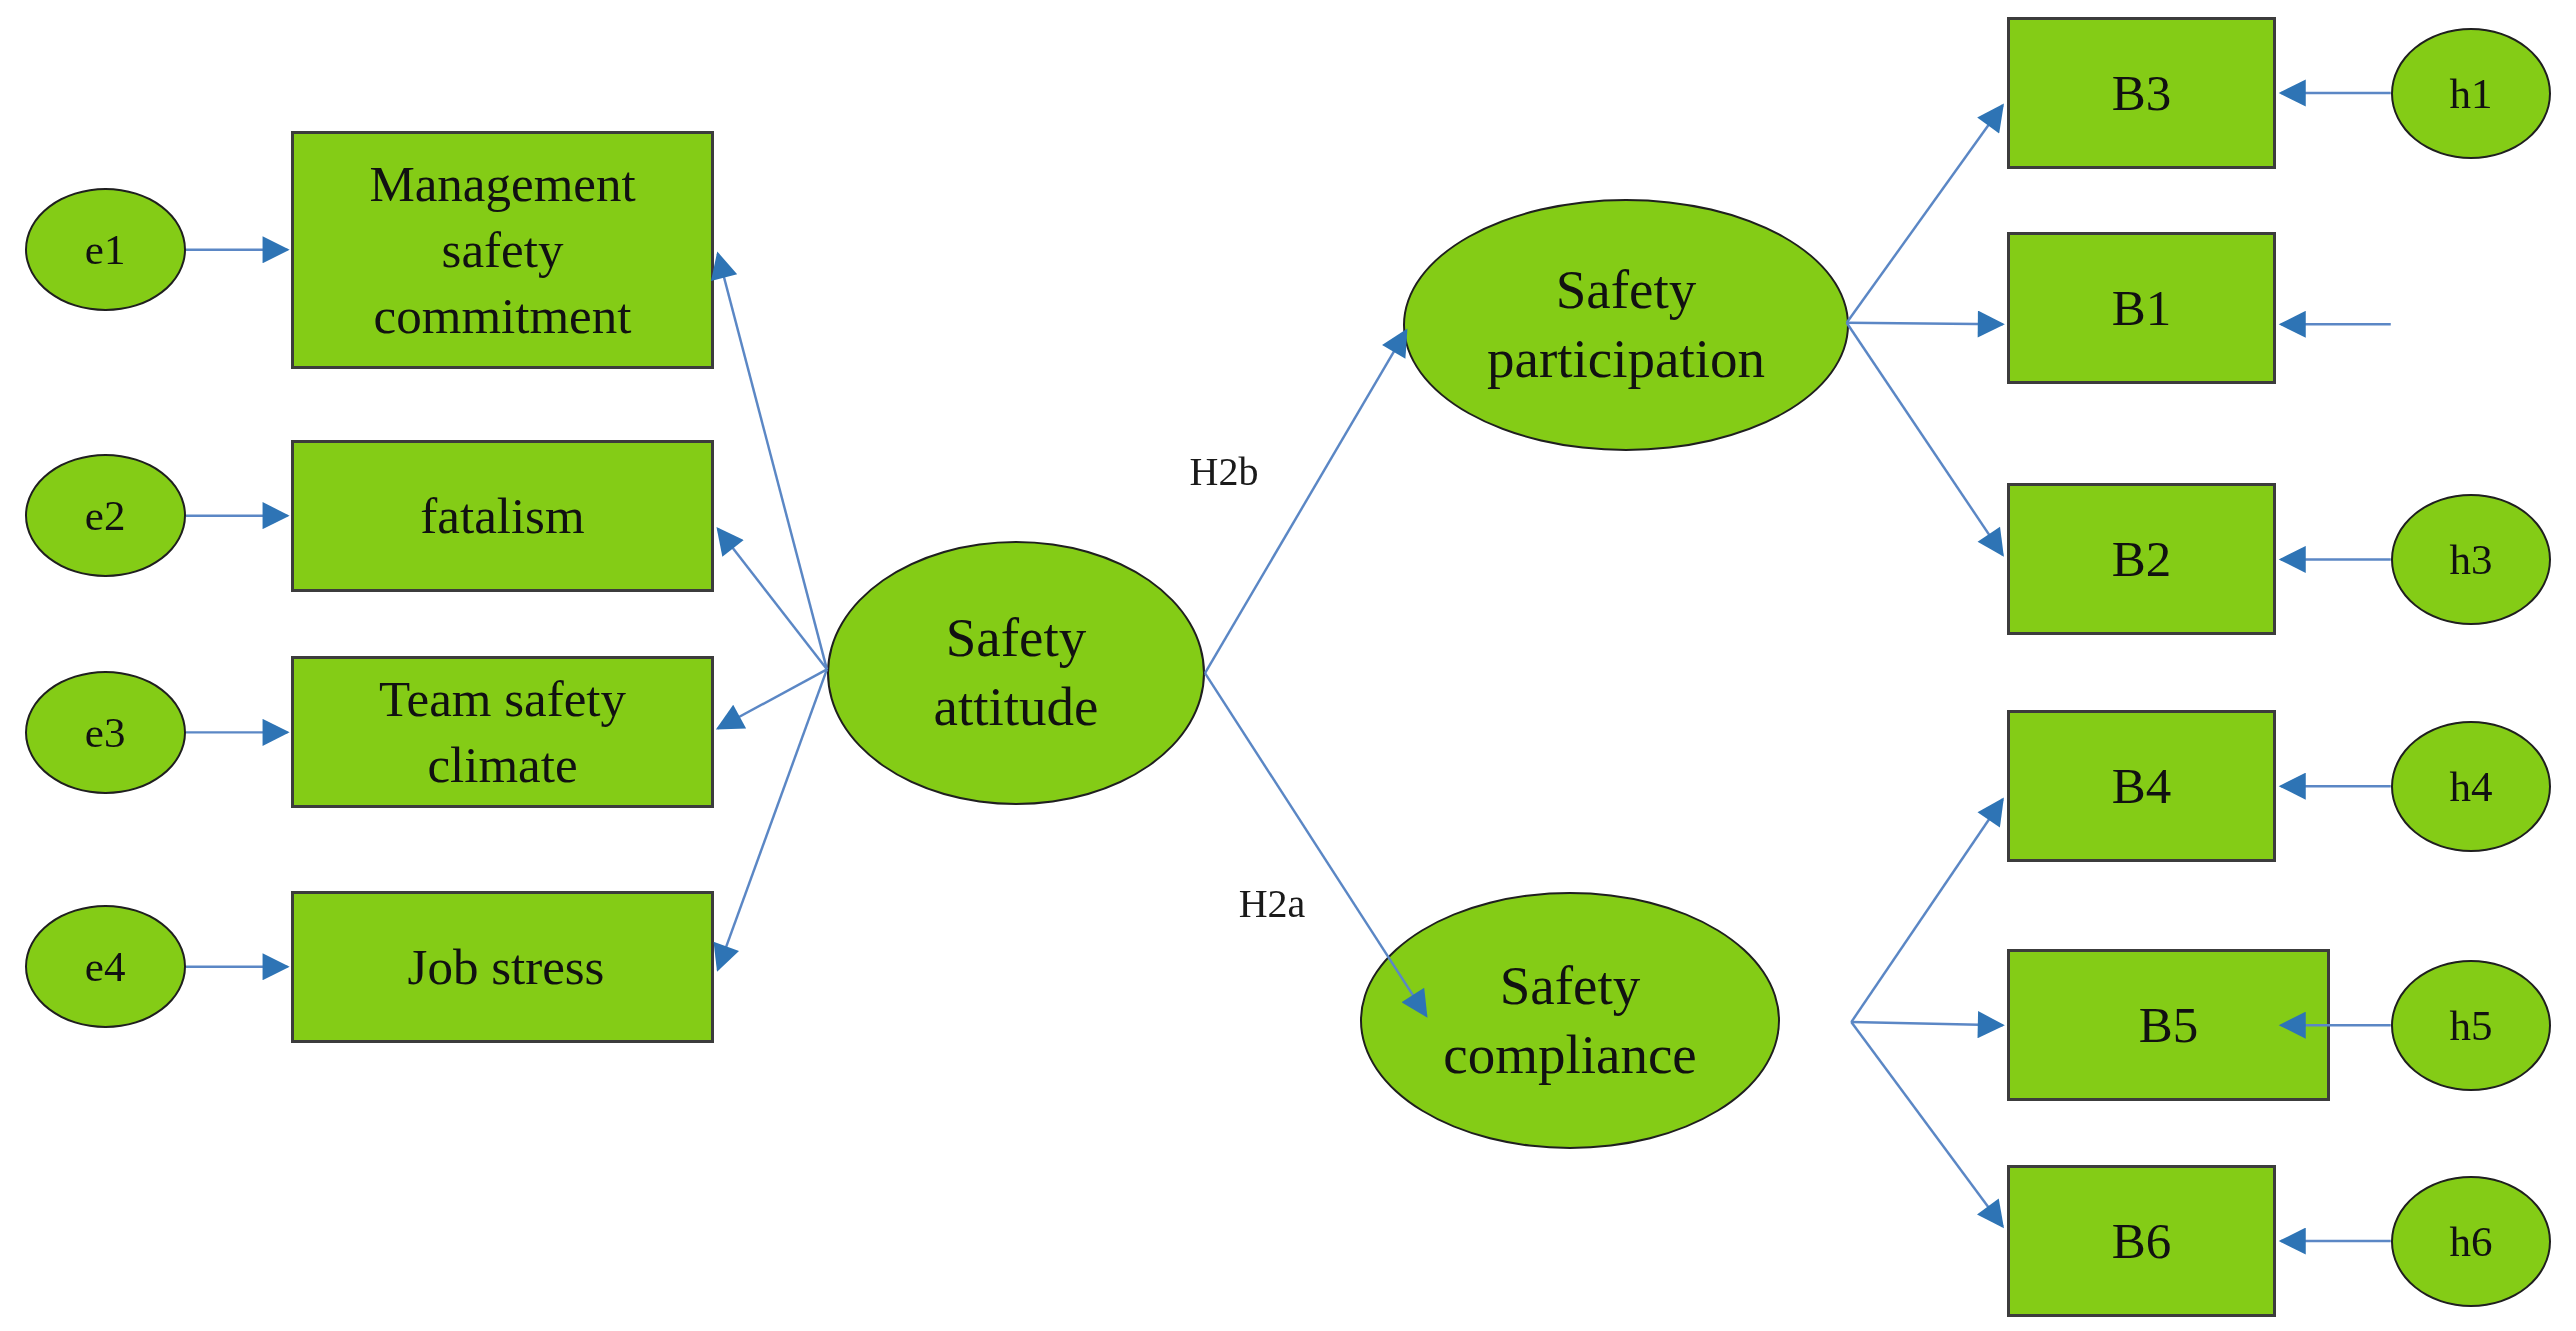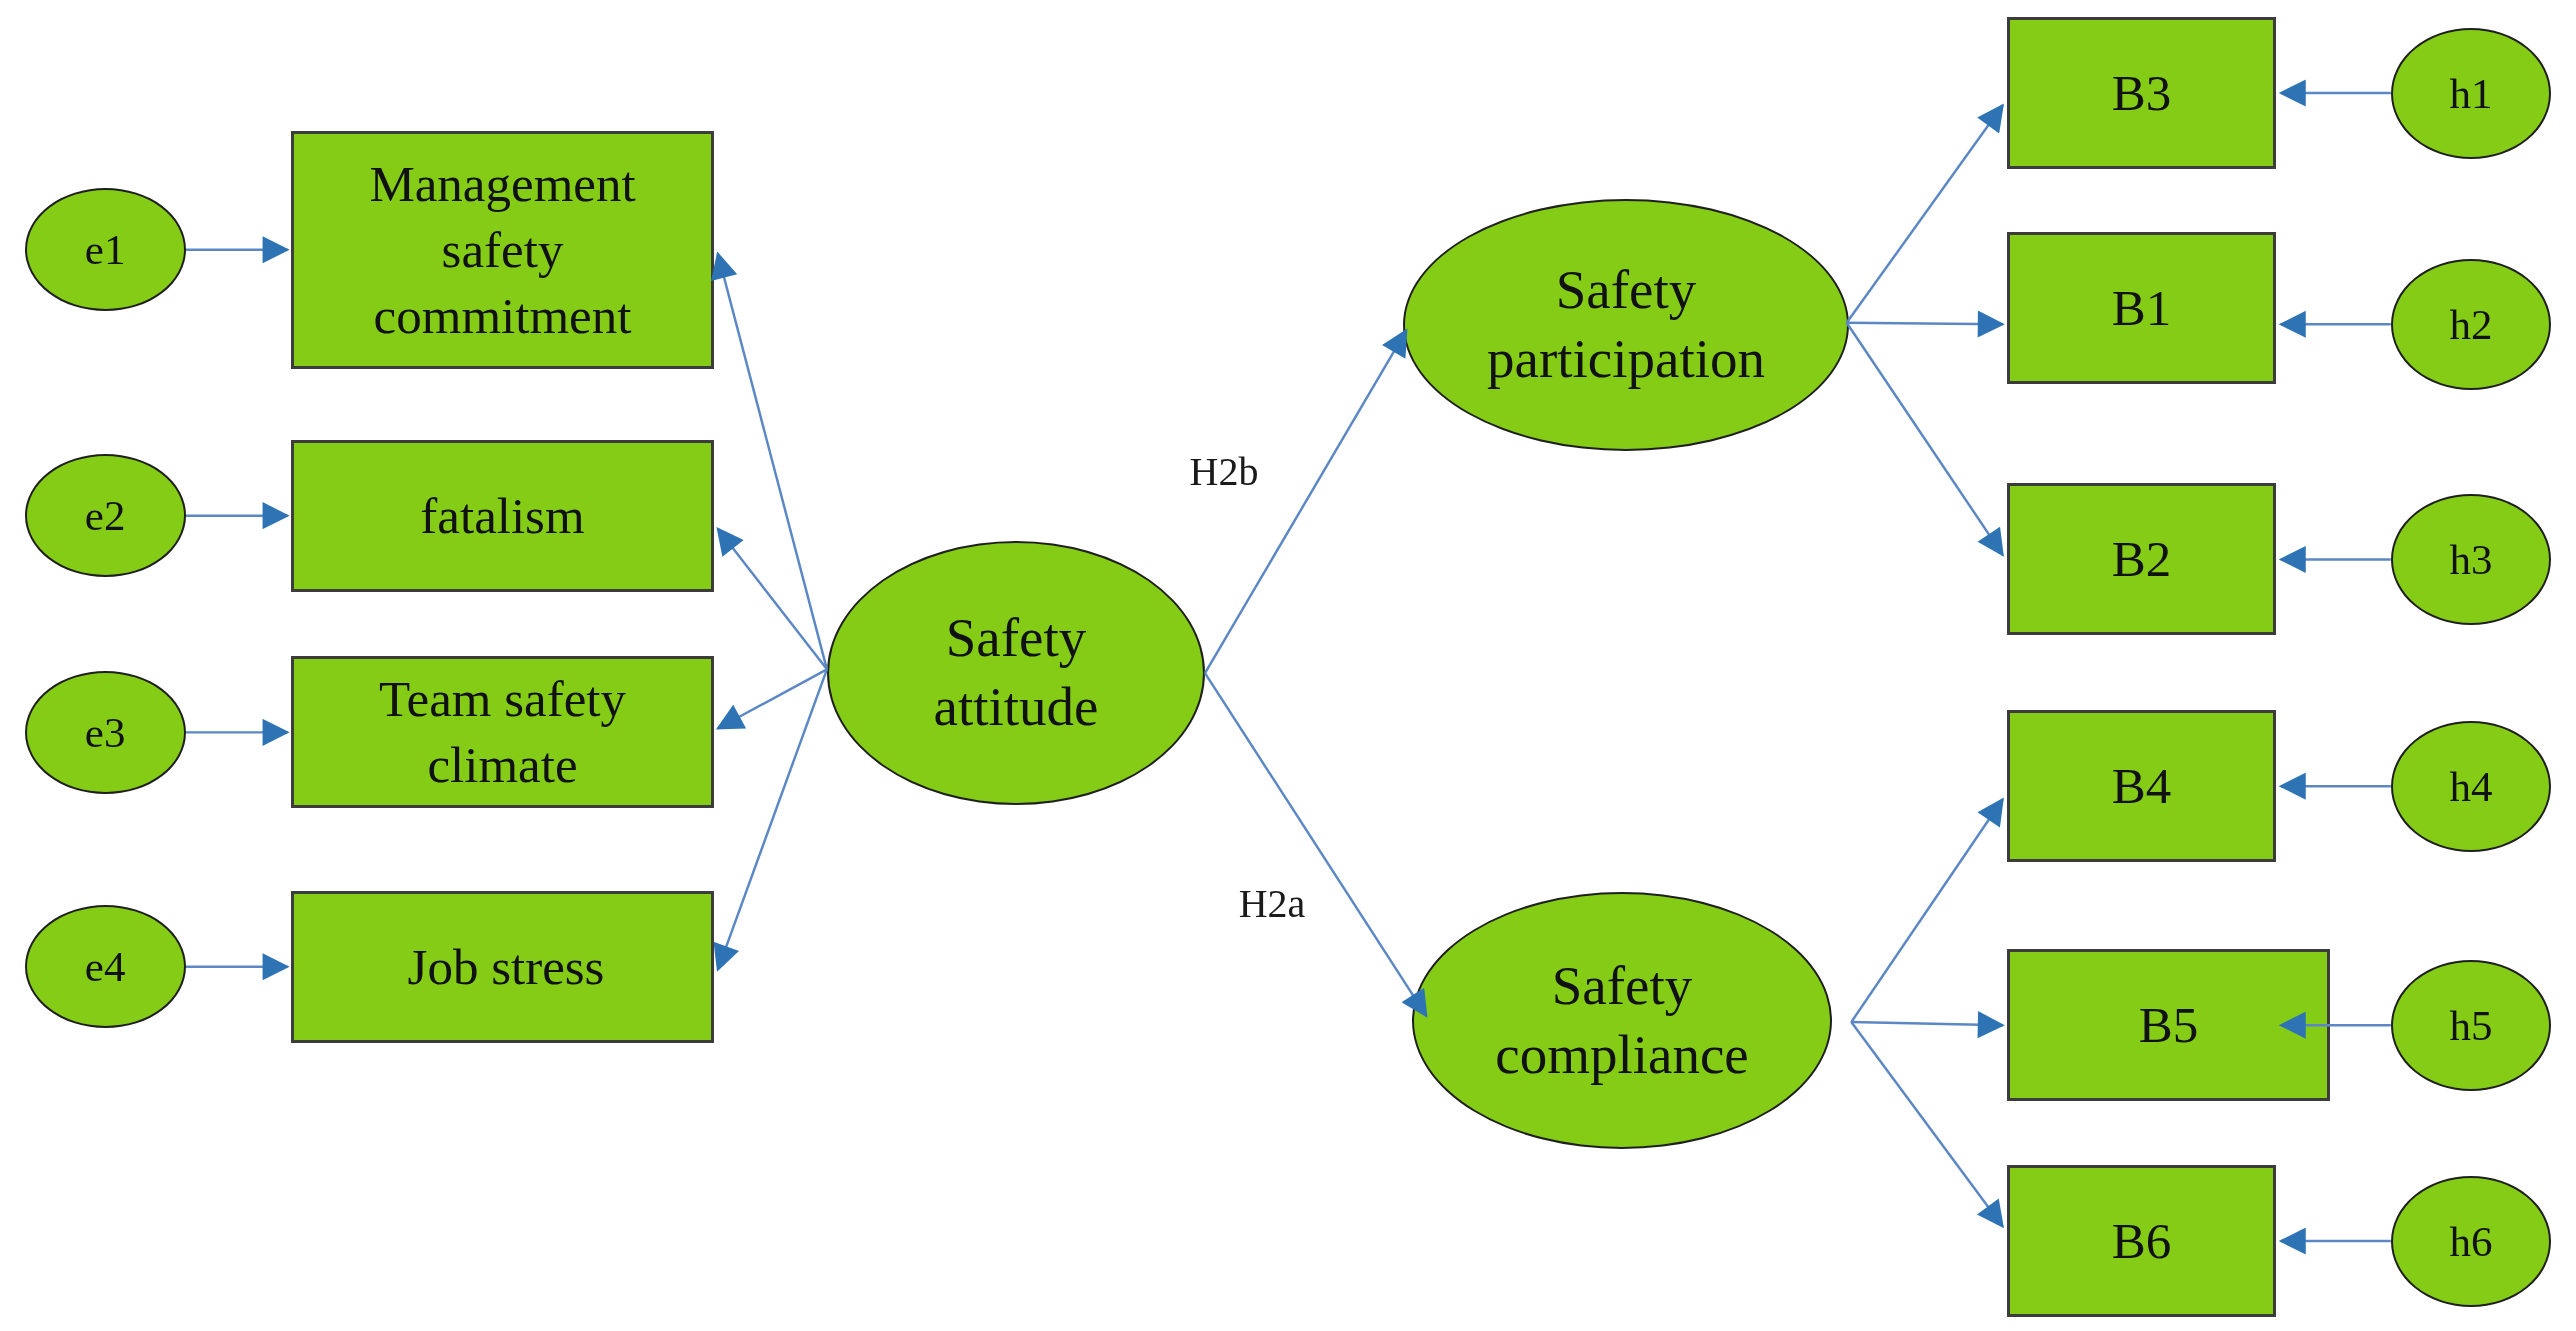--- a/index.html
+++ b/index.html
@@ -102,21 +102,21 @@
   <div class="node rect" style="left:291px;top:891px;width:423px;height:152px;padding-left:7px;">
     <span class="node-label">Job stress</span>
   </div>
 
   <div class="node ellipse latent" style="left:827px;top:541px;width:378px;height:264px;">
     <span class="node-label w-att">Safety attitude</span>
   </div>
   <div class="node ellipse latent" style="left:1403px;top:199px;width:446px;height:252px;">
     <span class="node-label w-part">Safety participation</span>
   </div>
-  <div class="node ellipse latent" style="left:1412px;top:892px;width:420px;height:257px;">
+  <div class="node ellipse latent" style="left:1360px;top:892px;width:420px;height:257px;">
     <span class="node-label w-comp">Safety compliance</span>
   </div>
 
   <div class="hyp-label" style="left:1147px;top:447px;">H2b</div>
   <div class="hyp-label" style="left:1195px;top:879px;">H2a</div>
 
   <div class="node rect" style="left:2007px;top:17px;width:269px;height:152px;">
     <span class="node-label">B3</span>
   </div>
   <div class="node rect" style="left:2007px;top:232px;width:269px;height:152px;">
@@ -130,23 +130,20 @@
   </div>
   <div class="node rect" style="left:2007px;top:949px;width:323px;height:152px;">
     <span class="node-label">B5</span>
   </div>
   <div class="node rect" style="left:2007px;top:1165px;width:269px;height:152px;">
     <span class="node-label">B6</span>
   </div>
 
   <div class="node ellipse" style="left:2391px;top:28px;width:160px;height:131px;">
     <span class="term-label">h1</span>
-  </div>
-  <div class="node ellipse" style="left:2391px;top:259px;width:160px;height:131px;">
-    <span class="term-label">h2</span>
   </div>
   <div class="node ellipse" style="left:2391px;top:494px;width:160px;height:131px;">
     <span class="term-label">h3</span>
   </div>
   <div class="node ellipse" style="left:2391px;top:721px;width:160px;height:131px;">
     <span class="term-label">h4</span>
   </div>
   <div class="node ellipse" style="left:2391px;top:960px;width:160px;height:131px;">
     <span class="term-label">h5</span>
   </div>

